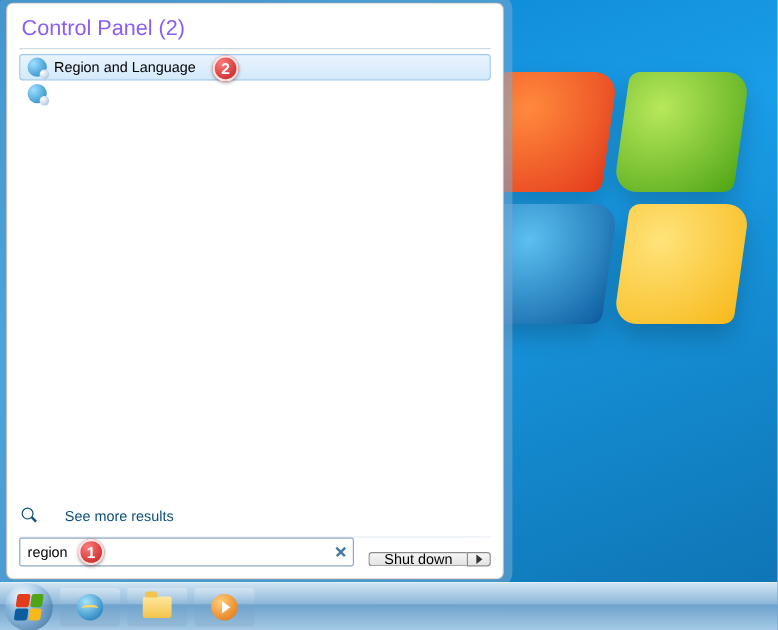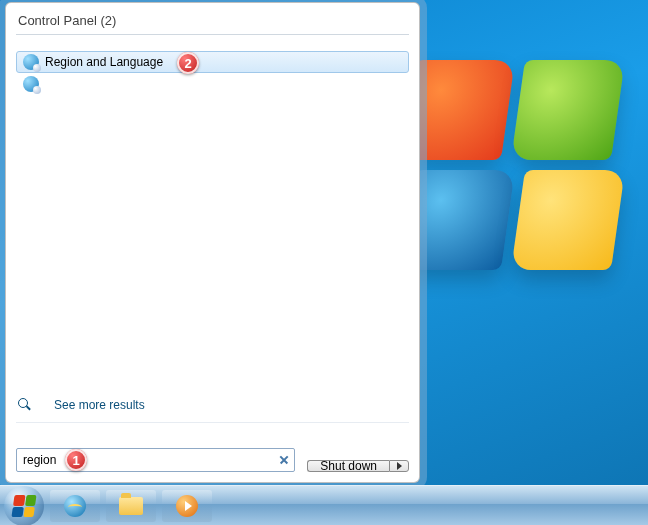--- a/index.html
+++ b/index.html
@@ -43,25 +43,25 @@
     height: 481px;
     background: #fff;
     border: 1px solid rgba(0,0,0,0.25);
     border-radius: 6px;
     box-shadow: 0 0 0 7px rgba(120,170,210,0.55);
     display: flex;
     flex-direction: column;
     padding: 8px 10px 10px 10px;
   }
   .category-header {
-    color: #404040;
-    font-size: 13px;
+    color: #8b5cf6;
+    font-size: 18px;
     border-bottom: 1px solid #d0d8e0;
     padding: 2px 0 6px 2px;
-    margin-bottom: 16px;
+    margin-bottom: 4px;
   }
   .results { flex: 0 0 auto; }
   .result-item {
     display: flex;
     align-items: center;
     gap: 6px;
     height: 22px;
     padding: 0 6px;
     border: 1px solid transparent;
     border-radius: 3px;
@@ -107,21 +107,21 @@
   .search-icon-small::after {
     content:""; position:absolute; width:5px; height:1.5px;
     background:#0b4f7a; left:8px; top:9px; transform:rotate(45deg);
   }
 
   .bottom-row {
     display:flex;
     align-items:center;
     gap:12px;
     border-top: 1px solid #e7ecf2;
-    padding-top: 25px;
+    padding-top: 0;
   }
   .search-box {
     flex: 1;
     height: 24px;
     border: 1px solid #8fa9c6;
     border-radius: 2px;
     background:#fff;
     display:flex;
     align-items:center;
     padding: 0 4px 0 6px;

